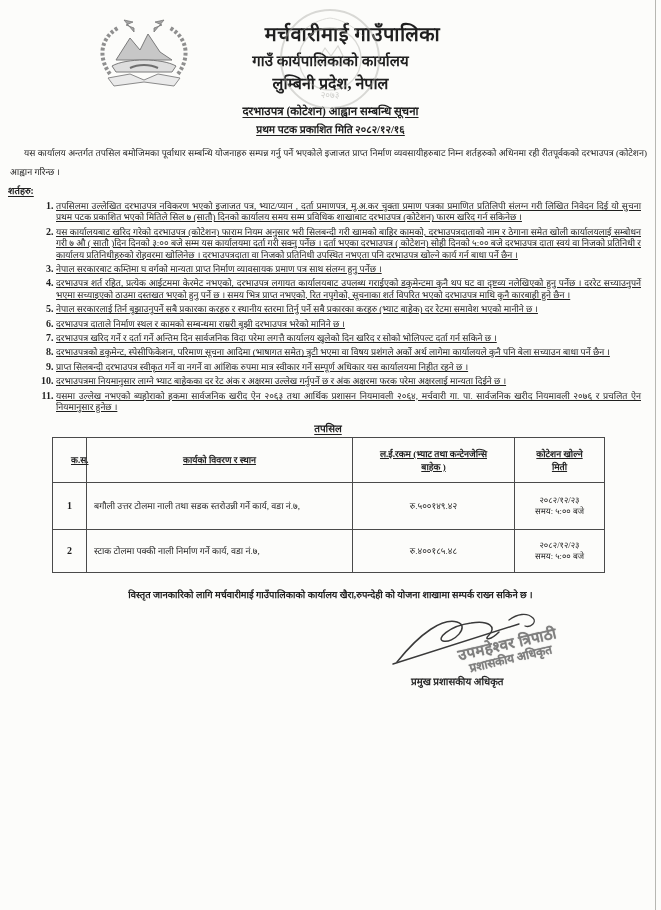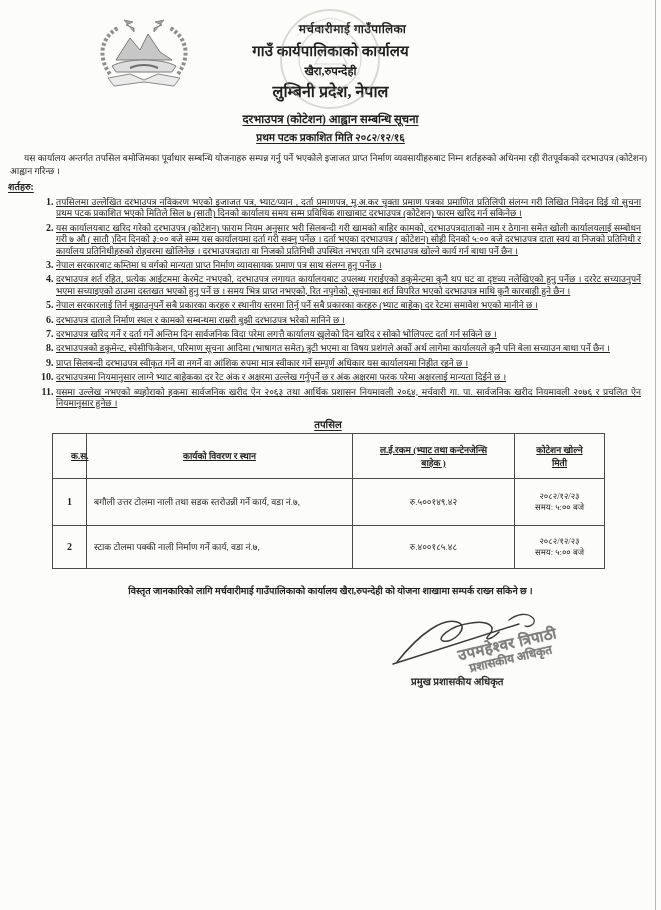--- a/index.html
+++ b/index.html
@@ -11,29 +11,29 @@
     overflow:hidden;
     font-family:"Liberation Serif","DejaVu Serif",serif;
     color:#1f1f1f;
   }
   .scan-edge{position:absolute;right:5px;top:0;width:1px;height:910px;background:#b7b7b2;}
 
   
   .header{position:relative;text-align:center;padding-top:20px;}
   .emblem{position:absolute;left:90px;top:16px;width:110px;height:78px;}
   .seal{position:absolute;left:277px;top:6px;width:106px;height:106px;opacity:.42;pointer-events:none;}
-  .h-muni{font-size:12px;font-weight:bold;letter-spacing:.5px;padding-left:44px;}
+  .h-muni{font-size:20px;font-weight:bold;letter-spacing:.5px;padding-left:44px;}
   .h-office{font-size:15px;font-weight:bold;margin-top:3px;}
   .h-addr{font-size:11.5px;font-weight:bold;margin-top:3px;}
   .h-prov{font-size:16px;font-weight:bold;margin-top:2px;}
   .h-title{font-size:11.5px;font-weight:bold;margin-top:9px;text-decoration:underline;text-underline-offset:2px;}
   .h-pub{font-size:10.5px;font-weight:bold;margin-top:4px;text-decoration:underline;text-underline-offset:2px;}
 
   
-  .intro{margin:8px 14px 0 10px;text-indent:14px;font-size:9px;line-height:13px;text-align:justify;}
+  .intro{margin:8px 14px 0 10px;text-indent:14px;font-size:9px;line-height:19px;text-align:justify;}
   .terms-label{margin:2px 0 0 8px;font-size:9.5px;font-weight:bold;text-decoration:underline;text-underline-offset:2px;}
   ol.terms{margin:3px 16px 0 0;padding-left:56px;font-size:9px;line-height:11.4px;}
   ol.terms li{margin-bottom:2px;text-align:justify;padding-right:4px;text-decoration:underline;}
   ol.terms li::marker{font-weight:bold;font-size:10px;}
 
   
   .tapasil-wrap{margin:4px 0 1px 52px;width:552px;text-align:center;}
   .tapasil{font-size:10px;font-weight:bold;text-decoration:underline;text-underline-offset:2px;}
   table.schedule{margin-left:52px;width:552px;border-collapse:collapse;font-size:9px;table-layout:fixed;}
   table.schedule th,table.schedule td{border:1px solid #4a4a4a;}
@@ -90,21 +90,20 @@
         <circle cx="53" cy="53" r="49" fill="none" stroke="#a9a9a3" stroke-width="2"></circle>
         <circle cx="53" cy="53" r="31" fill="none" stroke="#a9a9a3" stroke-width="1.3"></circle>
         <path d="M38 58 L48 42 L54 50 L61 40 L70 58 Z" fill="none" stroke="#a9a9a3" stroke-width="1.2"></path>
         <path d="M20 30 C32 18 44 13 53 12 M86 30 C74 18 62 13 53 12" fill="none" stroke="#b4b4ae" stroke-width="1"></path>
         <text x="53" y="92" text-anchor="middle" font-size="9" fill="#8f8f89">२०७३</text>
       </svg>
     </div>
 
     <div class="h-muni">मर्चवारीमाई गाउँपालिका</div>
     <div class="h-office">गाउँ कार्यपालिकाको कार्यालय</div>
-    <div class="h-addr">खैरा,रुपन्देही</div>
     <div class="h-prov">लुम्बिनी प्रदेश, नेपाल</div>
     <div class="h-title">दरभाउपत्र (कोटेशन) आह्वान सम्बन्धि सूचना</div>
     <div class="h-pub">प्रथम पटक प्रकाशित मिति २०८२/१२/१६</div>
   </div>
 
   <p class="intro">यस कार्यालय अन्तर्गत तपसिल बमोजिमका पूर्वाधार सम्बन्धि योजनाहरु सम्पन्न गर्नु पर्ने भएकोले इजाजत प्राप्त निर्माण व्यवसायीहरुबाट निम्न शर्तहरुको अधिनमा रही रीतपूर्वकको दरभाउपत्र (कोटेशन) आह्वान गरिन्छ ।</p>
 
   <div class="terms-label">शर्तहरु:</div>
   <ol class="terms">
       <li>तपसिलमा उल्लेखित दरभाउपत्र नविकरण भएको इजाजत पत्र, भ्याट/प्यान , दर्ता प्रमाणपत्र, मु.अ.कर चुक्ता प्रमाण पत्रका प्रमाणित प्रतिलिपी संलग्न गरी लिखित निवेदन दिई यो सुचना प्रथम पटक प्रकाशित भएको मितिले सिल ७ (सातौ) दिनको कार्यालय समय सम्म प्रविधिक शाखाबाट दरभाउपत्र (कोटेशन) फारम खरिद गर्न सकिनेछ ।</li>

